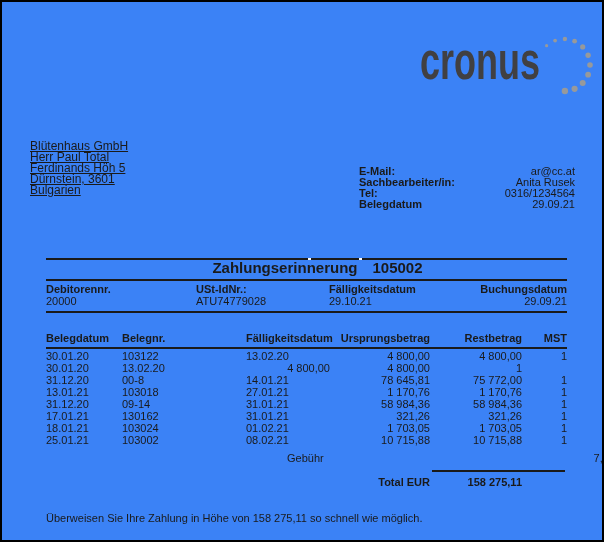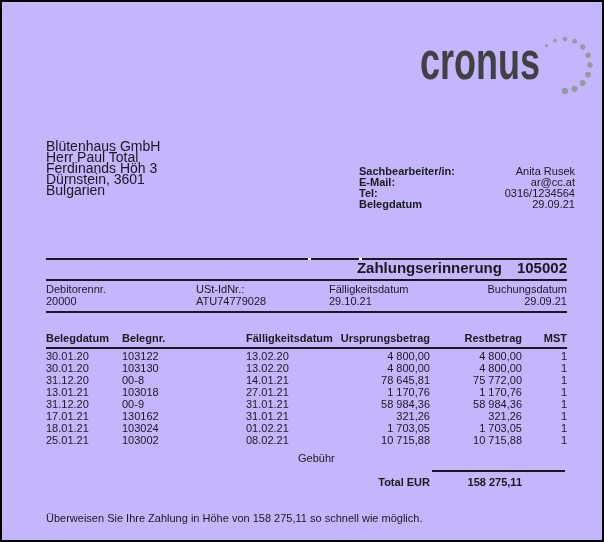--- a/index.html
+++ b/index.html
@@ -2,69 +2,69 @@
 <html><head>
 <meta charset="utf-8">
 <style>
   html, body { margin: 0; padding: 0; background: #fff; }
   .screen {
     position: relative;
     width: 604px;
     height: 542px;
     box-sizing: border-box;
     border: 2px solid #000;
-    background: #c4b5fd;
+    background: #3b82f6;
     font-family: "Liberation Sans", "DejaVu Sans", sans-serif;
     color: #1a1a1a;
     overflow: hidden;
   }
   .abs { position: absolute; }
 
   
   .logo { left: 415px; top: 34px; width: 182px; height: 60px; }
 
   
-  .recipient { left: 44px; top: 139px; font-size: 14px; line-height: 11px; }
+  .recipient { left: 28px; top: 139px; font-size: 12px; line-height: 11px; text-decoration: underline; }
 
   
   .contact { left: 357px; top: 164px; width: 216px; font-size: 11px; line-height: 11px; }
   .contact-row { display: flex; justify-content: space-between; }
   .contact-row .lbl { font-weight: bold; }
 
   
   .rule { position: absolute; left: 44px; width: 521px; height: 2px; background: #1a1a1a; }
   .rule-1 { top: 256px; }
   .rule-1 .gap { position: absolute; top: 0; width: 3px; height: 2px; background: #fff; }
   .rule-2 { top: 277px; }
   .rule-3 { top: 309px; }
   .rule-4 { top: 345px; }
   .rule-total { top: 468px; left: 430px; width: 133px; height: 2px; }
 
   
-  .title-row { left: 44px; top: 258px; width: 521px; display: flex; justify-content: flex-end; gap: 15px; }
+  .title-row { left: 55px; top: 258px; width: 521px; display: flex; justify-content: center; gap: 15px; }
   .title-row .t { font-size: 15px; font-weight: bold; line-height: 16px; }
 
   
   .meta { left: 44px; top: 281px; width: 521px; height: 24px; }
   .meta span { position: absolute; font-size: 11px; white-space: nowrap; }
-  .meta .bold { font-weight: normal; text-align: right; }
+  .meta .bold { font-weight: bold; text-align: right; }
   .m1 { left: 0; }
   .m2 { left: 150px; }
   .m3 { left: 283px; }
   .m4 { right: 0; text-align: right; margin-left: 24px; }
 
   
   .tgrid { display: grid; grid-template-columns: 76px 124px 84px 100px 92px 45px; width: 521px; }
   .tgrid .c { font-size: 11px; line-height: 12px; white-space: nowrap; }
   .tgrid .num { text-align: right; }
   .thead { left: 44px; top: 330px; }
   .thead .c { font-weight: bold; }
   .tbody { left: 44px; top: 348px; }
   .trow { height: 12px; }
-  .fee-row { left: 44px; top: 450px; gap: 26px; }
+  .fee-row { left: 33px; top: 450px; gap: 26px; }
   .total-row { left: 44px; top: 474px; }
   .total-row .c { font-weight: bold; }
 
   
   .footer-note { left: 44px; top: 510px; font-size: 11px; }
 </style>
 </head>
 <body>
 
 <div class="screen">
@@ -84,33 +84,33 @@
         <circle cx="165.7" cy="47.1" r="3.0"></circle>
         <circle cx="157.6" cy="52.8" r="3.1"></circle>
         <circle cx="147.9" cy="55.0" r="3.2"></circle>
       </g>
     </svg>
   </div>
 
   <div class="abs recipient">
     <div>Blütenhaus GmbH</div>
     <div>Herr Paul Total</div>
-    <div>Ferdinands Höh 3</div>
+    <div>Ferdinands Höh 5</div>
     <div>Dürnstein, 3601</div>
     <div>Bulgarien</div>
   </div>
 
   <div class="abs contact">
     <div class="contact-row">
+      <span class="lbl">E-Mail:</span>
+      <span class="val">ar@cc.at</span>
+    </div>
+    <div class="contact-row">
       <span class="lbl">Sachbearbeiter/in:</span>
       <span class="val">Anita Rusek</span>
-    </div>
-    <div class="contact-row">
-      <span class="lbl">E-Mail:</span>
-      <span class="val">ar@cc.at</span>
     </div>
     <div class="contact-row">
       <span class="lbl">Tel:</span>
       <span class="val">0316/1234564</span>
     </div>
     <div class="contact-row">
       <span class="lbl">Belegdatum</span>
       <span class="val">29.09.21</span>
     </div>
   </div>
@@ -151,21 +151,20 @@
     <div class="tgrid trow">
       <span class="c">30.01.20</span>
       <span class="c">103122</span>
       <span class="c">13.02.20</span>
       <span class="c num">4 800,00</span>
       <span class="c num">4 800,00</span>
       <span class="c num">1</span>
     </div>
     <div class="tgrid trow">
       <span class="c">30.01.20</span>
-      <span class="c">103130</span>
       <span class="c">13.02.20</span>
       <span class="c num">4 800,00</span>
       <span class="c num">4 800,00</span>
       <span class="c num">1</span>
     </div>
     <div class="tgrid trow">
       <span class="c">31.12.20</span>
       <span class="c">00-8</span>
       <span class="c">14.01.21</span>
       <span class="c num">78 645,81</span>
@@ -175,21 +174,21 @@
     <div class="tgrid trow">
       <span class="c">13.01.21</span>
       <span class="c">103018</span>
       <span class="c">27.01.21</span>
       <span class="c num">1 170,76</span>
       <span class="c num">1 170,76</span>
       <span class="c num">1</span>
     </div>
     <div class="tgrid trow">
       <span class="c">31.12.20</span>
-      <span class="c">00-9</span>
+      <span class="c">09-14</span>
       <span class="c">31.01.21</span>
       <span class="c num">58 984,36</span>
       <span class="c num">58 984,36</span>
       <span class="c num">1</span>
     </div>
     <div class="tgrid trow">
       <span class="c">17.01.21</span>
       <span class="c">130162</span>
       <span class="c">31.01.21</span>
       <span class="c num">321,26</span>

